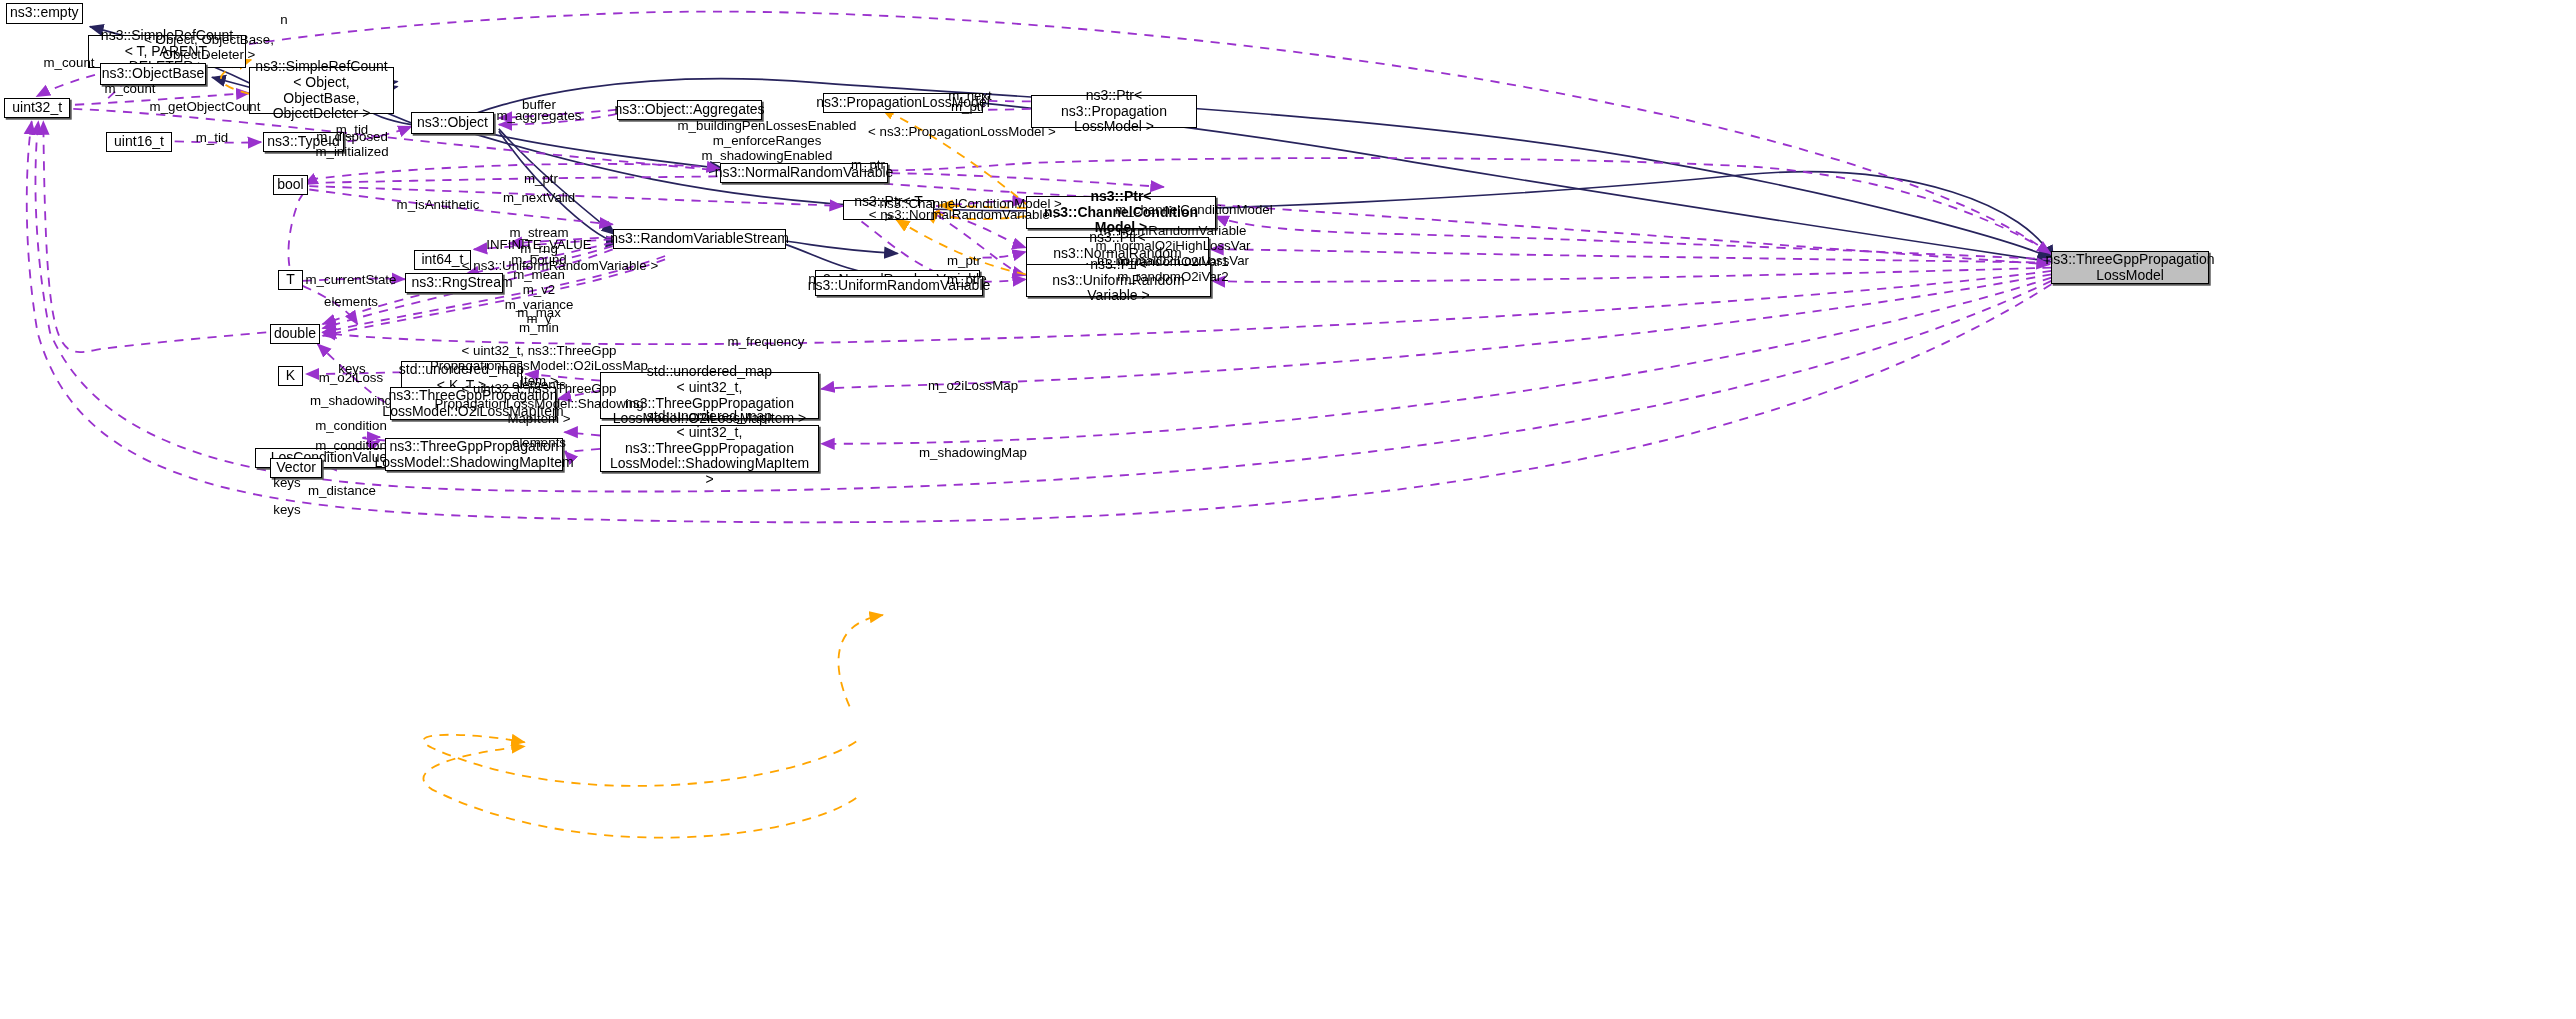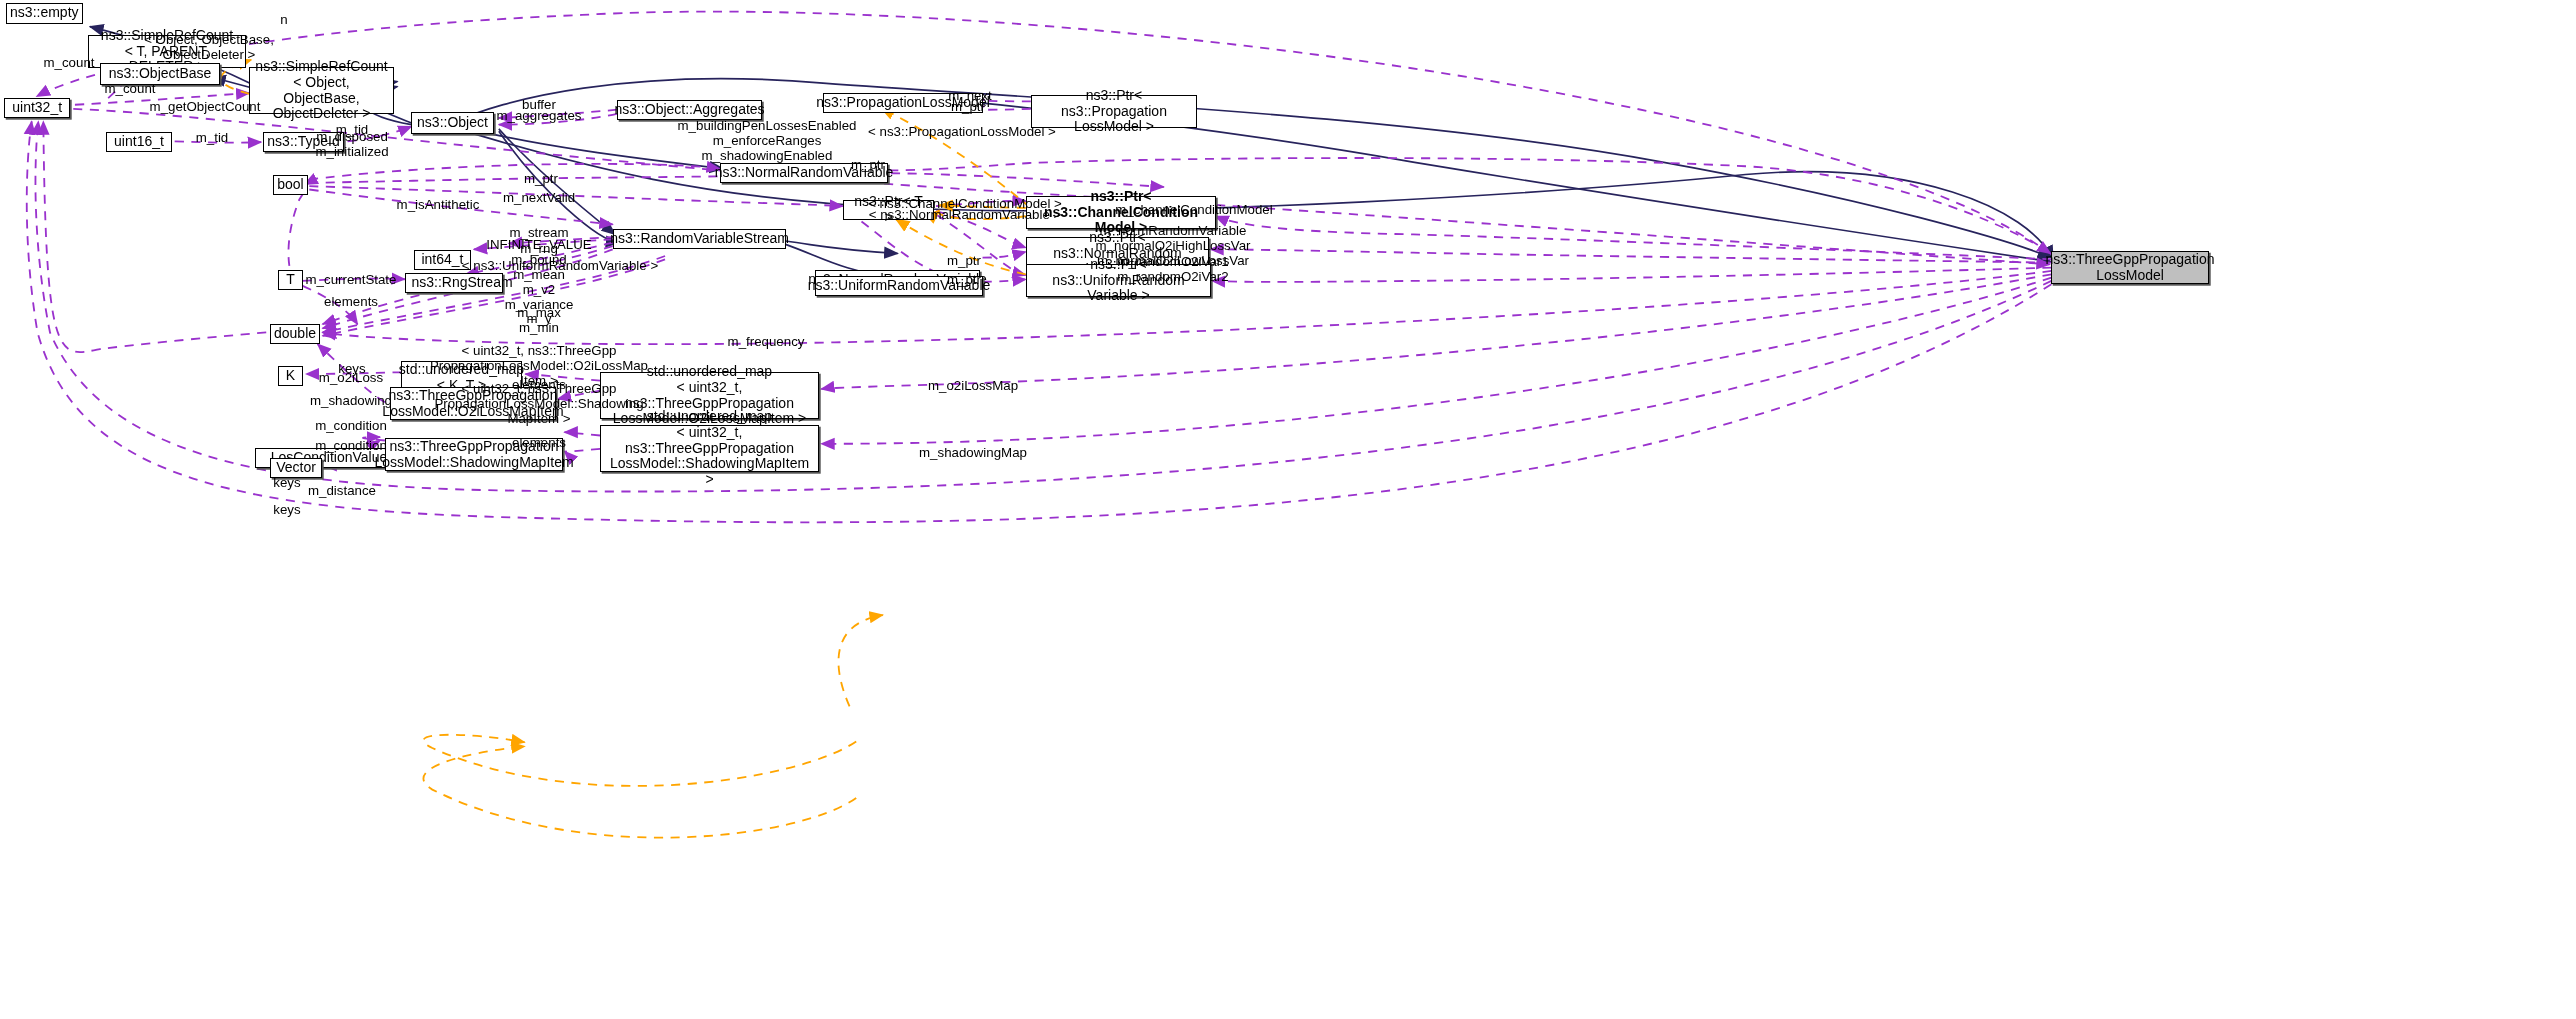--- a/index.html
+++ b/index.html
@@ -154,21 +154,21 @@
       <path d="M1022,850 C1000,800 1000,750 1062,740"></path>
       <path d="M1030,892 C960,940 700,980 520,900 C480,880 560,880 631,893"></path>
       <path d="M1030,960 C960,1010 700,1040 520,950 C480,925 560,905 631,898"></path>
     </g>
   </svg>
 
   <div id="node-layer">
       <div class="node plain" style="left: 5.8px; top: 2.5px; width: 77px; height: 21.6px;">ns3::empty</div>
       <div class="node plain" style="left: 88px; top: 35px; width: 158px; height: 33px;">ns3::SimpleRefCount
 &lt; T, PARENT, DELETER &gt;</div>
-      <div class="node" style="left: 100px; top: 63px; width: 120px; height: 21.6px;">ns3::ObjectBase</div>
+      <div class="node" style="left: 100px; top: 63px; width: 106px; height: 21.6px;">ns3::ObjectBase</div>
       <div class="node plain" style="left: 249px; top: 67px; width: 145px; height: 47px;">ns3::SimpleRefCount
 &lt; Object, ObjectBase,
 ObjectDeleter &gt;</div>
       <div class="node" style="left: 4.2px; top: 98px; width: 66px; height: 20px;">uint32_t</div>
       <div class="node plain" style="left: 106px; top: 132px; width: 66px; height: 20px;">uint16_t</div>
       <div class="node" style="left: 263px; top: 132px; width: 81px; height: 20px;">ns3::TypeId</div>
       <div class="node" style="left: 411px; top: 112px; width: 83px; height: 21.6px;">ns3::Object</div>
       <div class="node" style="left: 617px; top: 100px; width: 145px; height: 20px;">ns3::Object::Aggregates</div>
       <div class="node plain" style="left: 823px; top: 93px; width: 160px; height: 20px;">ns3::PropagationLossModel</div>
       <div class="node plain" style="left: 1031px; top: 95px; width: 166px; height: 33px;">ns3::Ptr&lt; ns3::Propagation

